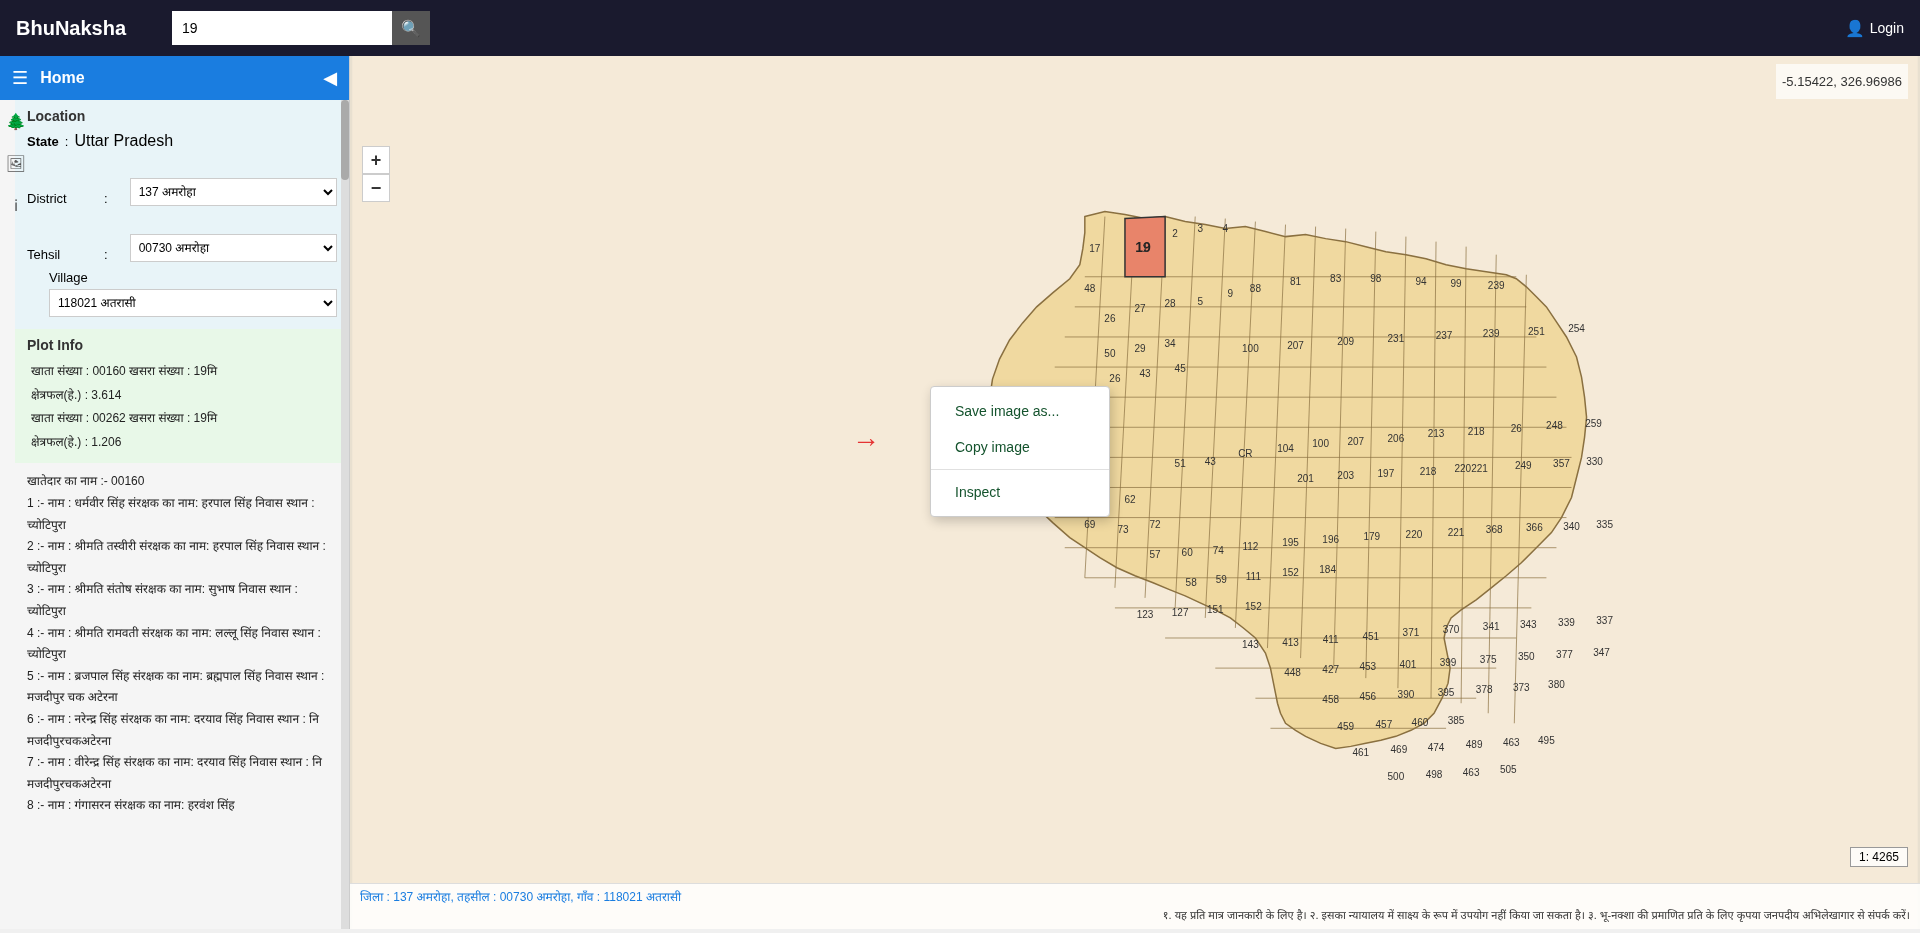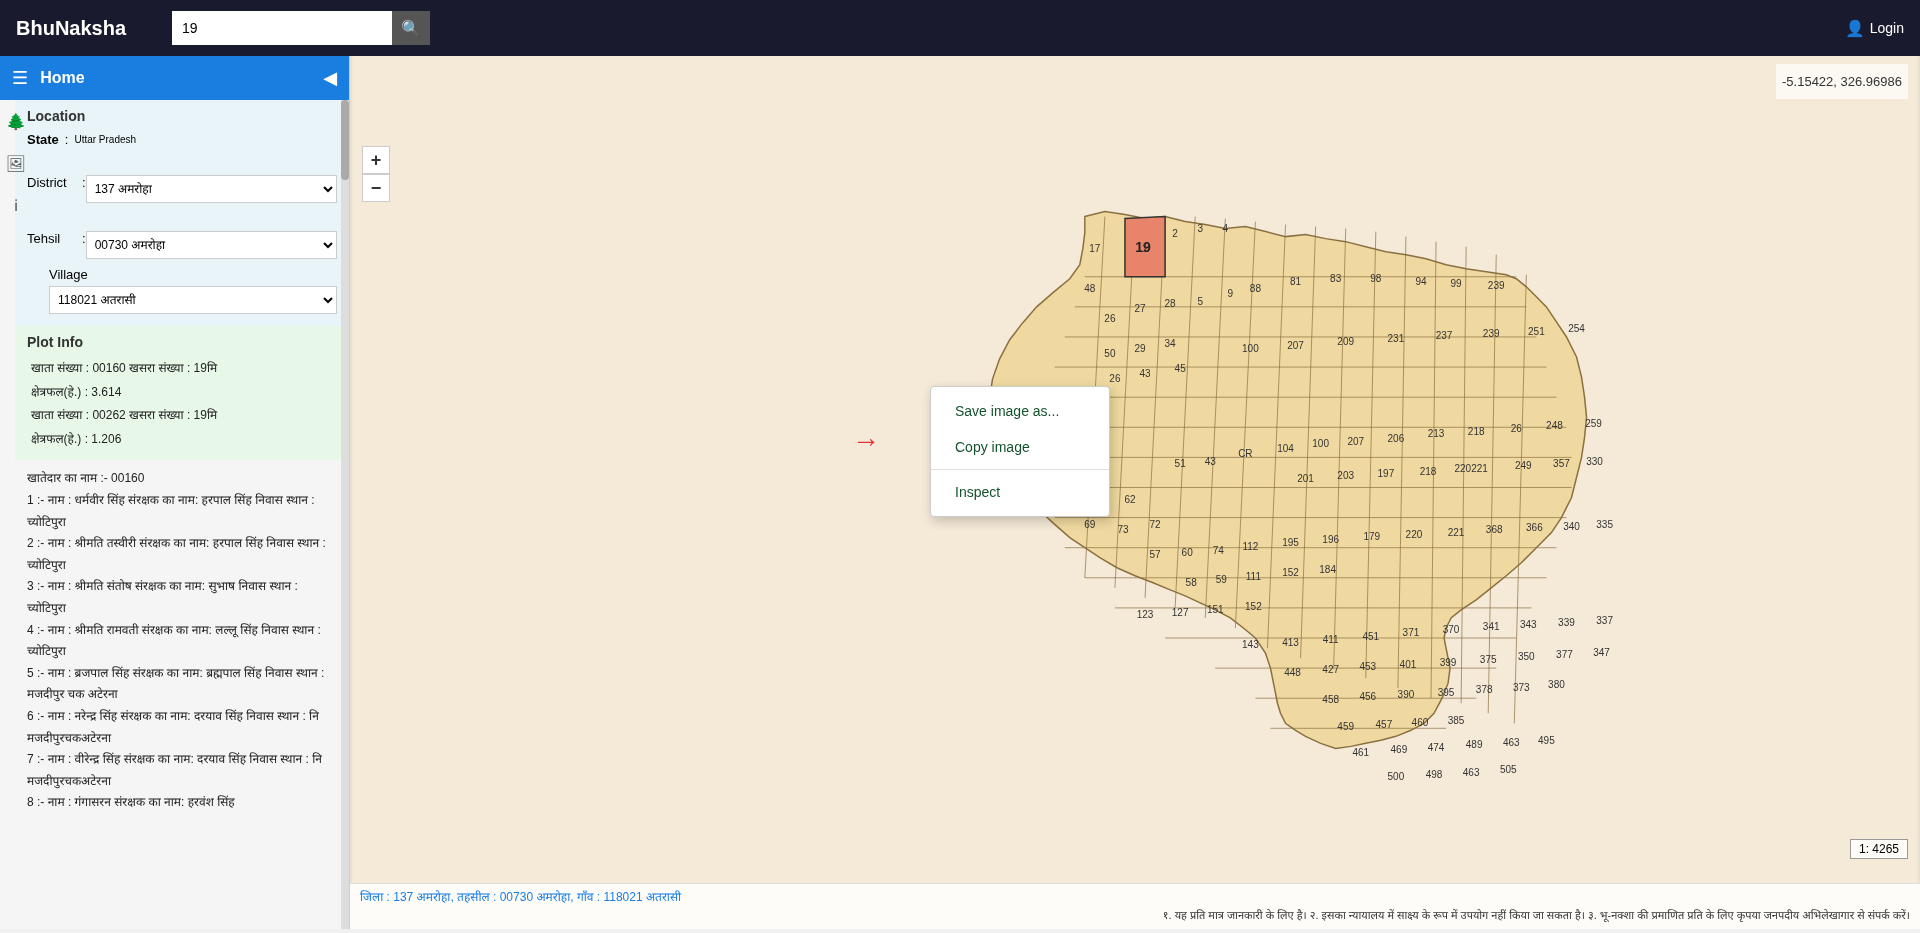--- a/index.html
+++ b/index.html
@@ -170,26 +170,26 @@
       display: flex;
       align-items: center;
       gap: 6px;
       margin-bottom: 8px;
     }
     .state-label {
       font-weight: bold;
       font-size: 13px;
     }
     .state-value {
-      font-size: 10px;
+      font-size: 16px;
     }
     .form-row {
       display: flex;
-      align-items: flex-start;
-      gap: 0;
+      align-items: flex-end;
+      gap: 22px;
       margin-bottom: 8px;
       margin-top: 28px;
     }
     .form-row label {
       font-size: 13px;
       min-width: 55px;
     }
     .form-row select {
       flex: 1;
       height: 28px;
@@ -356,21 +356,21 @@
     }
     .map-footer .footer-line2 {
       font-size: 11px;
       color: #333;
       text-align: right;
     }
 
     
     .scale-box {
       position: absolute;
-      bottom: 70px;
+      bottom: 62px;
       right: 12px;
       background: rgba(255,255,255,0.8);
       border: 1px solid #999;
       padding: 2px 8px;
       font-size: 12px;
     }
   </style>
 </head>
 <body>
 

